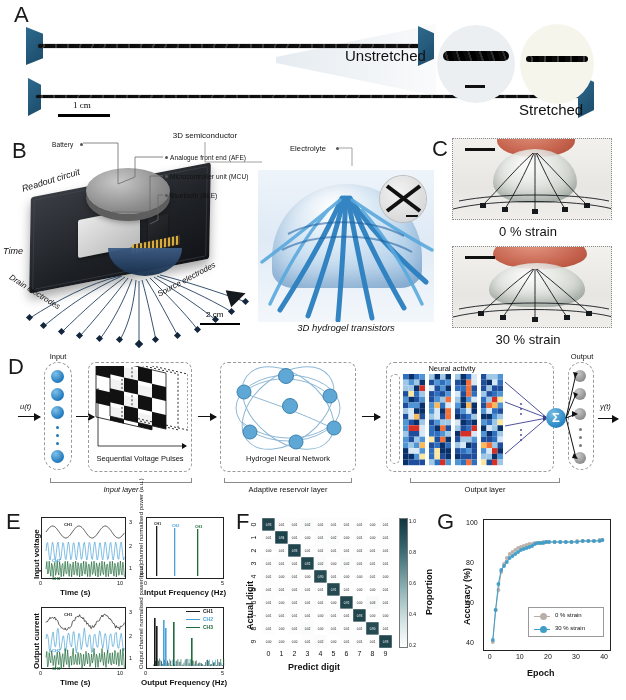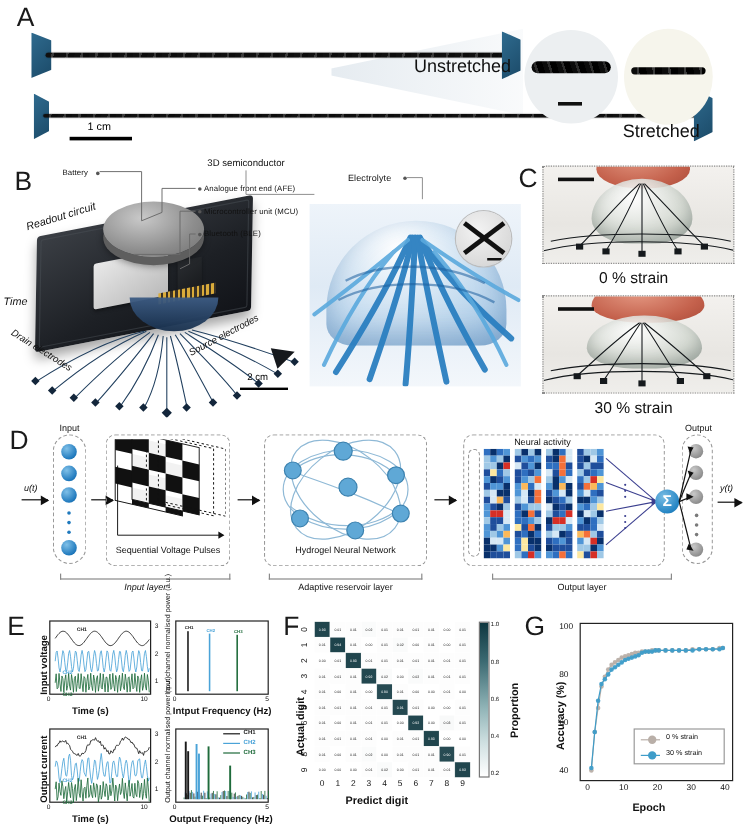--- a/index.html
+++ b/index.html
@@ -172,21 +172,21 @@
       <div class="twist" style="top:40%;"></div>
       <div class="inset-bar" style="left:28px;top:60px;width:20px;height:3px;"></div>
     </div>
     <div class="zoomcircle zc2" style="left:520px;top:24px;width:74px;height:80px;">
       <div class="twist thin" style="top:44%;"></div>
     </div>
 
     <span class="bigword" style="left:345px;top:47px;">Unstretched</span>
     <span class="bigword" style="left:519px;top:101px;">Stretched</span>
 
-    <span class="scalelabel" style="left:73px;top:100px;">1 cm</span>
+    <span class="scalelabel" style="left:73px;top:100px;font-family:Liberation Serif, serif;">1 cm</span>
     <div class="scalebar" style="left:58px;top:114px;width:52px;"></div>
   </div>
 
   <div id="panelB">
     <span class="panel-letter" style="left:12px;top:8px;">B</span>
 
     <div class="pcb"></div>
     <div class="chip mcu"></div>
     <div class="chip ble"></div>
     <div class="goldpins"></div>
@@ -287,20 +287,21 @@
           <line x1="40" y1="10" x2="7" y2="35" stroke="#111" stroke-width="4"></line>
           <line x1="26" y1="40" x2="38" y2="40" stroke="#111" stroke-width="2"></line>
         </svg>
       </div>
     </div>
     <span class="callout" style="left:290px;top:12px;font-size:7.5px;">Electrolyte</span>
     <div class="calloutdot" style="left:336px;top:15px;"></div>
     <svg style="position:absolute;left:0;top:0;" width="430" height="90">
       <path d="M339 16 L 352 16 L 352 34" stroke="#8a8a8a" stroke-width="0.8" fill="none"></path>
     </svg>
+    <span style="position:absolute;left:258px;top:190px;width:176px;text-align:center;font-style:italic;font-size:9.5px;">3D hydrogel transistors</span>
   </div>
 
   <div id="panelC">
     <span class="panel-letter" style="left:2px;top:6px;">C</span>
 
     <div class="cbox" style="top:6px;">
       <div class="finger" style="left:44px;top:-22px;width:78px;height:40px;"></div>
       <div class="gelblob" style="left:40px;top:10px;width:84px;height:54px;"></div>
       <svg style="position:absolute;left:0;top:0;" width="160" height="82">
         <g stroke="#15191c" stroke-width="0.9" fill="none">

